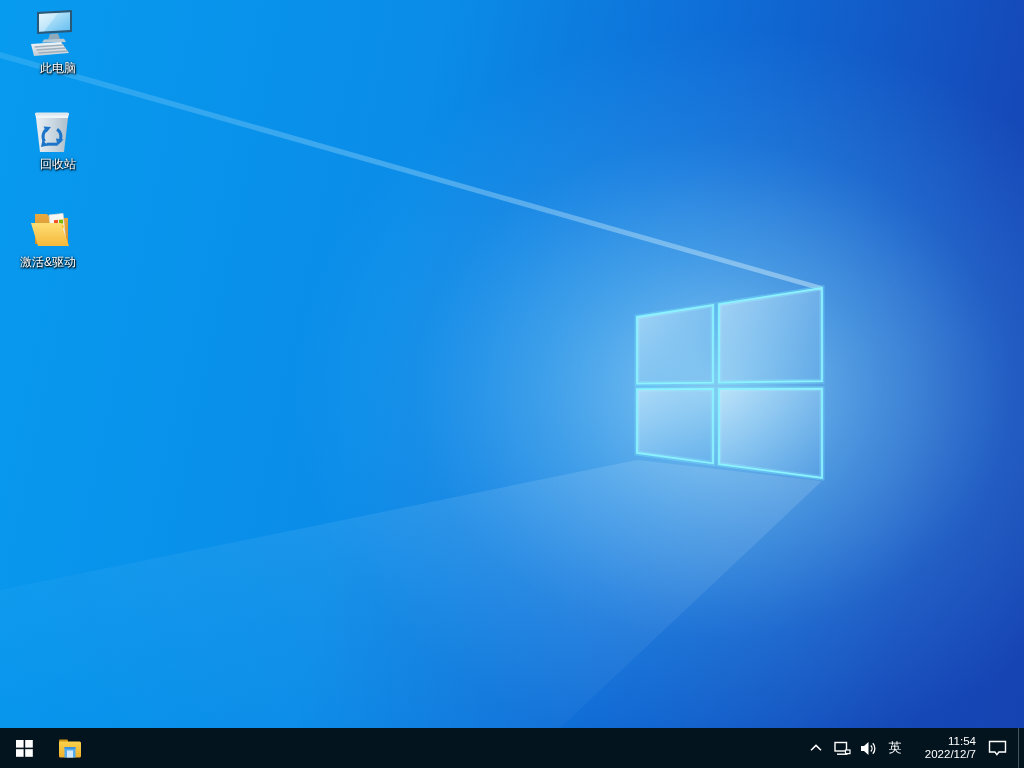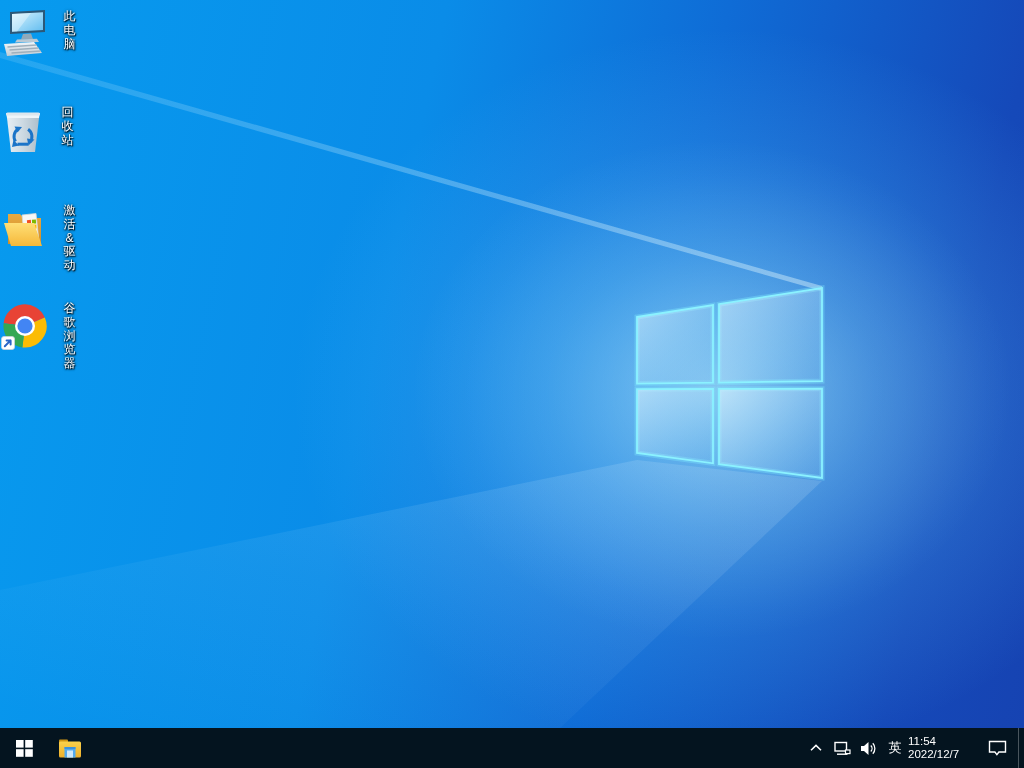--- a/index.html
+++ b/index.html
@@ -8,40 +8,40 @@
   .screen{position:relative;width:1024px;height:768px;background:#0b84e2;}
 
   
   .desktop{position:absolute;left:0;top:0;width:1024px;height:728px;overflow:hidden;
     background:
       radial-gradient(ellipse 620px 520px at 71% 54%, rgba(140,230,255,0.50) 0%, rgba(90,190,250,0.22) 42%, rgba(60,140,235,0) 70%),
       linear-gradient(102deg,#079bef 0%,#0a8ce8 38%,#0f6cd6 62%,#1549b9 88%,#1643b2 100%);}
   .wall-svg{position:absolute;left:0;top:0;}
 
   
-  .dicon{position:absolute;left:1px;width:75px;display:flex;flex-direction:row;
-         align-items:flex-start;gap:14px;cursor:default;}
+  .dicon{position:absolute;left:1px;width:75px;display:flex;flex-direction:column;
+         align-items:flex-end;gap:4px;cursor:default;}
   .dicon .art{width:48px;height:48px;display:flex;align-items:flex-end;justify-content:center;}
   .dicon .lbl{max-width:74px;text-align:center;font-size:12px;line-height:1.15;color:#fff;
       text-shadow:0 1px 2px rgba(0,0,0,.85),0 0 3px rgba(0,0,0,.6),1px 1px 1px rgba(0,0,0,.8);}
 
   
   .taskbar{position:absolute;left:0;bottom:0;width:1024px;height:40px;background:#04141f;
            display:flex;align-items:stretch;z-index:5;}
   .tb-btn{background:transparent;border:none;margin:0;padding:0;height:40px;
           display:flex;align-items:center;justify-content:center;cursor:pointer;}
   .tb-btn.start{width:48px;}
   .tb-btn.task{width:44px;}
   .tb-spacer{flex:1;}
   .tray{display:flex;align-items:stretch;}
   .tray .tb-btn{padding:0;}
   .tray .w24{width:24px;} .tray .w28{width:28px;} .tray .w26{width:26px;}
   .ime{color:#fff;font-size:13px;}
   .clock{width:68px;color:#fff;font-size:11.5px;line-height:13px;
-         display:flex;flex-direction:column;align-items:flex-start;justify-content:center;}
+         display:flex;flex-direction:column;align-items:flex-end;justify-content:center;}
   .ac{width:42px;}
   .show-desktop{width:5px;height:40px;border-left:1px solid rgba(255,255,255,0.28);
                 background:transparent;cursor:pointer;}
 </style>
 </head>
 <body>
 
 <div class="screen">
 
   <div class="desktop">
@@ -168,39 +168,20 @@
             </g>
             <polygon points="-8.5,-9.5 -1,-9 -5.5,-3.5" fill="#1b74c8"></polygon>
             <polygon points="11.5,3.5 5.5,9.5 4,2.5" fill="#1b74c8"></polygon>
             <polygon points="-9.5,4 -4,9.5 -11,11" fill="#1b74c8"></polygon>
           </g>
         </svg>
       </div>
       <div class="lbl">回收站</div>
     </div>
 
-    <div class="dicon" style="top:302px">
-      <div class="art">
-        <svg width="48" height="48" viewBox="0 0 48 48">
-          <g transform="translate(0,0)">
-            <path d="M24 24 L3.2 18.4 A21.5 21.5 0 0 1 44.8 18.4 Z" fill="#e84335" transform="rotate(-8 24 24)"></path>
-            <path d="M24 24 L44.8 18.4 A21.5 21.5 0 0 1 18.4 44.8 Z" fill="#fbbc05" transform="rotate(-8 24 24)"></path>
-            <path d="M24 24 L18.4 44.8 A21.5 21.5 0 0 1 3.2 18.4 Z" fill="#34a853" transform="rotate(-8 24 24)"></path>
-            <circle cx="24" cy="24" r="21.5" fill="none"></circle>
-            <circle cx="24" cy="24" r="10" fill="#ffffff"></circle>
-            <circle cx="24" cy="24" r="7.6" fill="#4285f4"></circle>
-          </g>
-          <g>
-            <rect x="0.5" y="34.5" width="13" height="13" rx="2.5" fill="#ffffff" stroke="#c9d4dc" stroke-width="0.8"></rect>
-            <path d="M3.8 44.2 L9.6 38.4 M9.6 38.4 L5.6 38.4 M9.6 38.4 L9.6 42.4" stroke="#2a65c8" stroke-width="2" fill="none" stroke-linecap="round" stroke-linejoin="round"></path>
-          </g>
-        </svg>
-      </div>
-      <div class="lbl">谷歌浏览器</div>
-    </div>
   </div>
 
   <div class="taskbar">
 
     <button class="tb-btn start">
       <svg width="17" height="17" viewBox="0 0 17 17">
         <g fill="#ffffff">
           <rect x="0" y="0" width="7.6" height="7.6"></rect>
           <rect x="9.2" y="0" width="7.6" height="7.6"></rect>
           <rect x="0" y="9.2" width="7.6" height="7.6"></rect>

